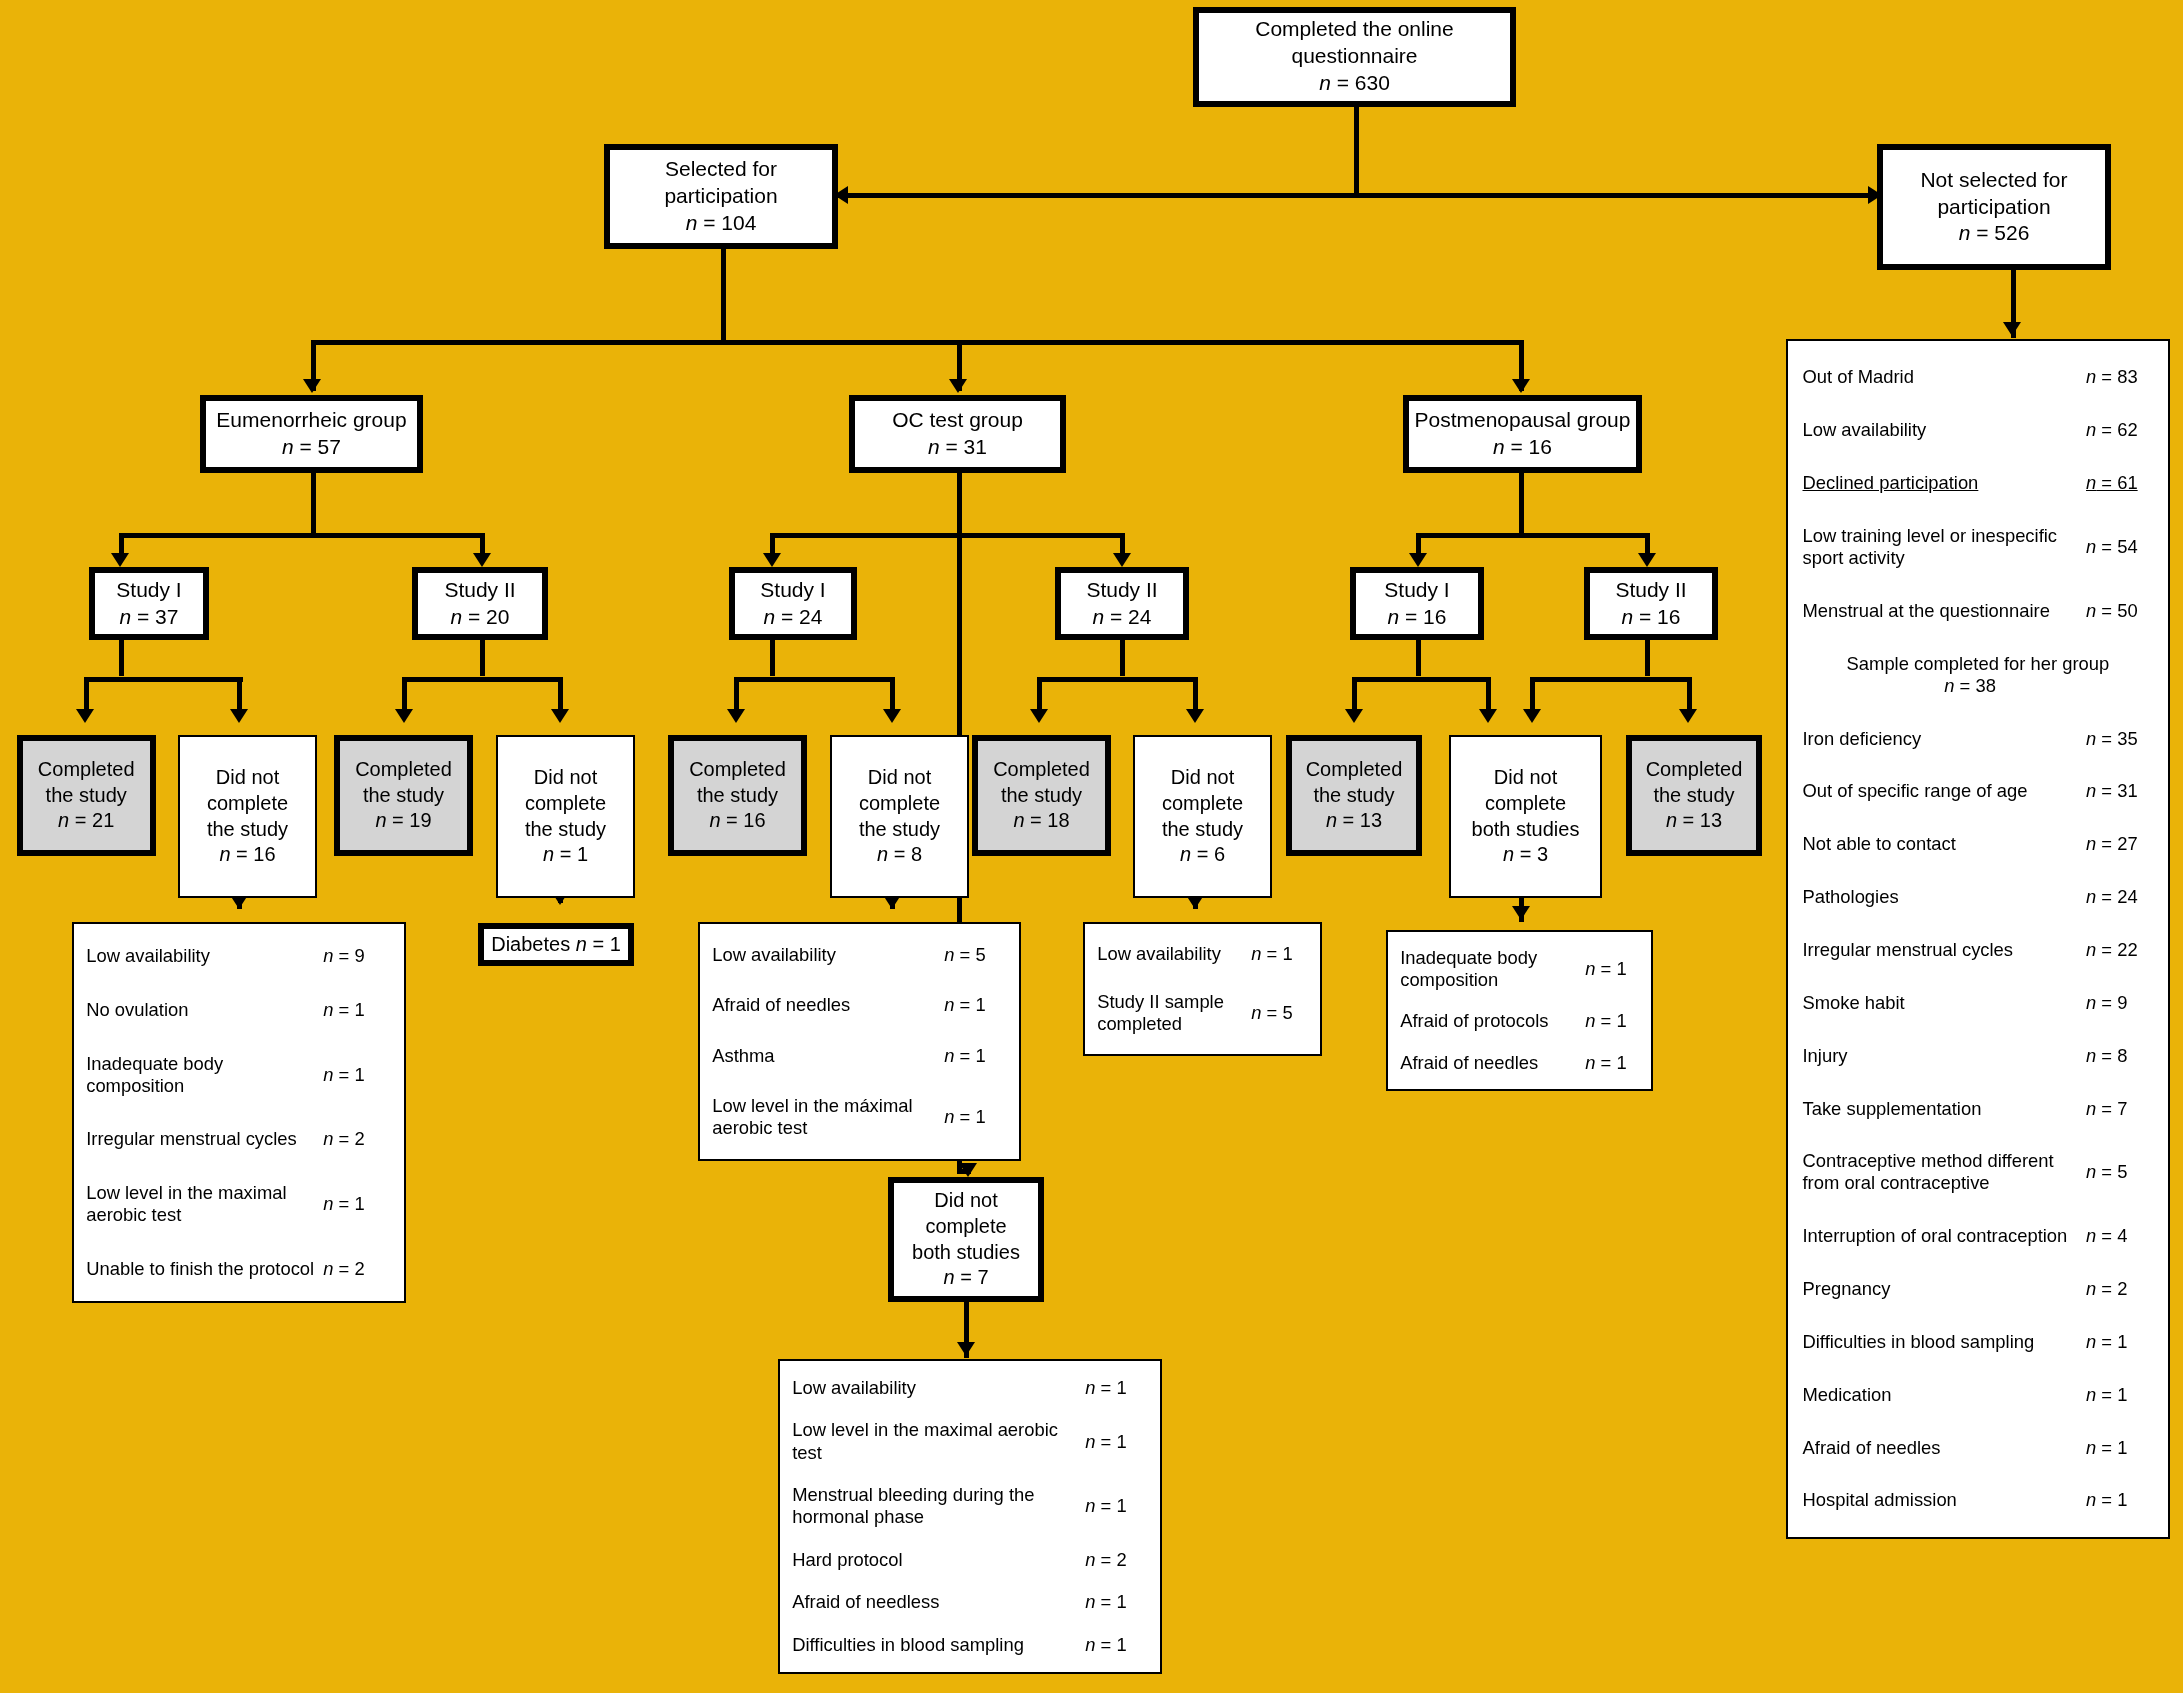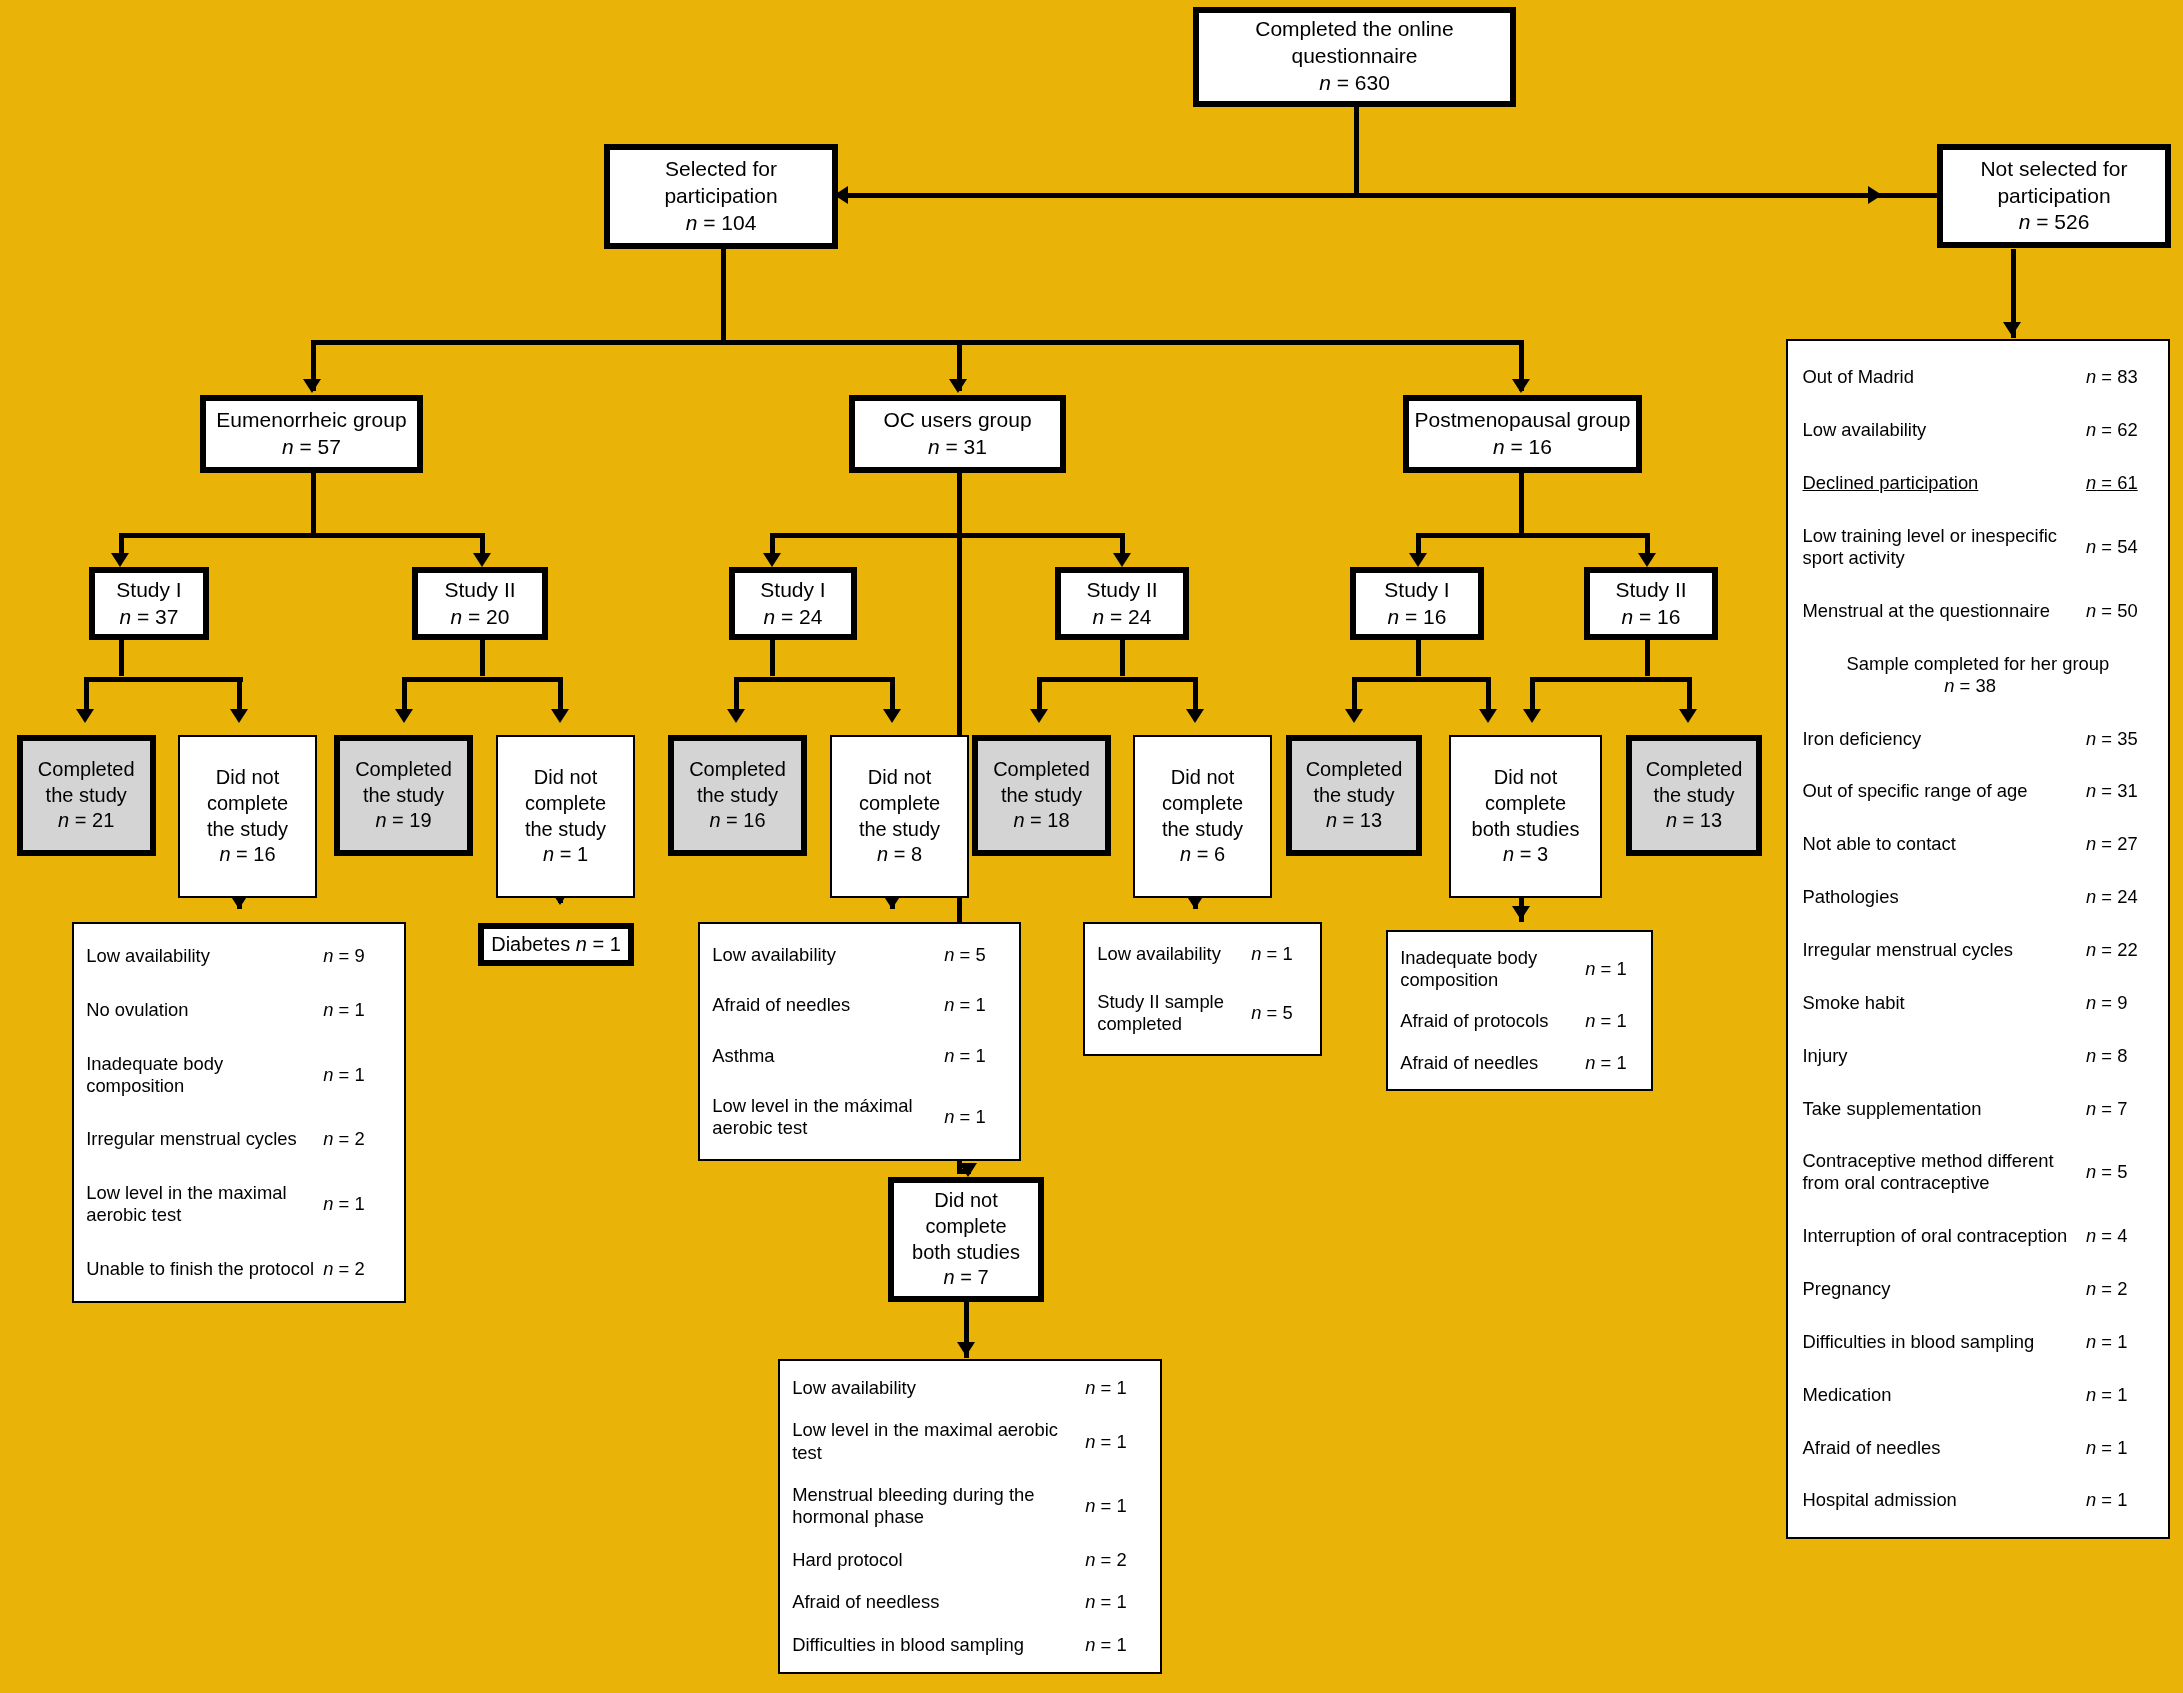--- a/index.html
+++ b/index.html
@@ -185,33 +185,33 @@
     <span class="ln">questionnaire</span>
     <span class="ln nval"><i>n</i> = 630</span>
   </div>
 
   <div class="box thick" style="left:604px;top:144px;width:234px;height:105px;font-size:21px;">
     <span class="ln">Selected for</span>
     <span class="ln">participation</span>
     <span class="ln nval"><i>n</i> = 104</span>
   </div>
 
-  <div class="box thick" style="left:1937px;top:144px;width:234px;height:104px;font-size:21px;">
+  <div class="box thick" style="left:1877px;top:144px;width:234px;height:126px;font-size:21px;">
     <span class="ln">Not selected for</span>
     <span class="ln">participation</span>
     <span class="ln nval"><i>n</i> = 526</span>
   </div>
 
   <div class="box thick" style="left:200px;top:395px;width:223px;height:78px;font-size:21px;">
     <span class="ln">Eumenorrheic group</span>
     <span class="ln nval"><i>n</i> = 57</span>
   </div>
 
   <div class="box thick" style="left:849px;top:395px;width:217px;height:78px;font-size:21px;">
-    <span class="ln">OC users group</span>
+    <span class="ln">OC test group</span>
     <span class="ln nval"><i>n</i> = 31</span>
   </div>
 
   <div class="box thick" style="left:1403px;top:395px;width:239px;height:78px;font-size:21px;">
     <span class="ln">Postmenopausal group</span>
     <span class="ln nval"><i>n</i> = 16</span>
   </div>
 
   <div class="box thick" style="left:89px;top:567px;width:120px;height:73px;font-size:21px;">
     <span class="ln">Study I</span>

